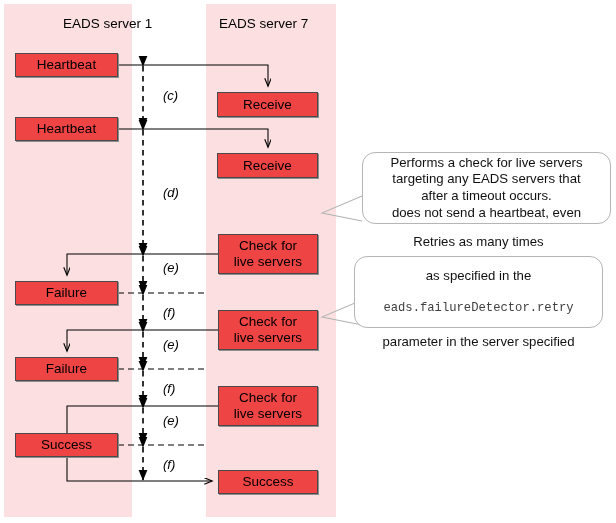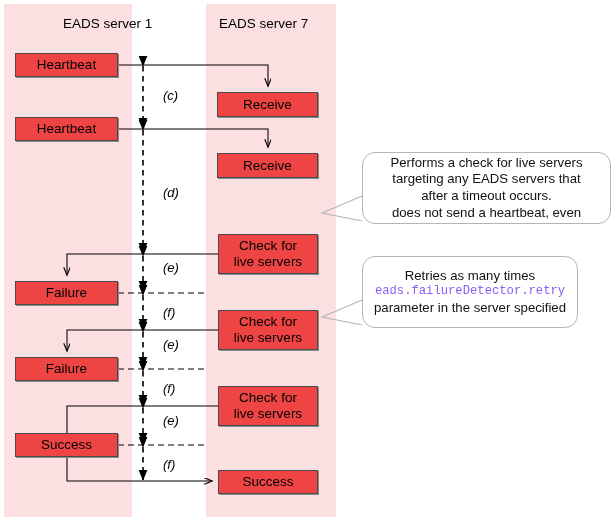--- a/index.html
+++ b/index.html
@@ -60,21 +60,21 @@
     justify-content: center;
     text-align: center;
     font-size: 13.2px;
     line-height: 1.26;
     color: #111111;
     padding: 4px 10px;
   }
   .callout .mono {
     font-family: "Liberation Mono", monospace;
     font-size: 12.2px;
-    color: #8b5cf6;
+    color: #404040;
   }
   svg.overlay {
     position: absolute;
     left: 0;
     top: 0;
     width: 616px;
     height: 523px;
     pointer-events: none;
   }
 </style>
@@ -191,19 +191,20 @@
   <div class="phase" style="left:163px; top:413px;">(e)</div>
   <div class="phase" style="left:163px; top:457px;">(f)</div>
 
   <div class="callout" style="left:362px; top:152px; width:249px; height:72px;">
     <span>Performs a check for live servers</span>
     <span>targeting any EADS servers that</span>
     <span>after a timeout occurs.</span>
     <span>does not send a heartbeat, even</span>
   </div>
 
-  <div class="callout" style="left:362px; top:256px; width:216px; height:72px;">
+  <div class="callout" style="left:354px; top:256px; width:249px; height:72px;gap:17px;">
     <span>Retries as many times</span>
+    <span>as specified in the</span>
     <span class="mono">eads.failureDetector.retry</span>
     <span>parameter in the server specified</span>
   </div>
 
 </div>
 
 </body></html>

